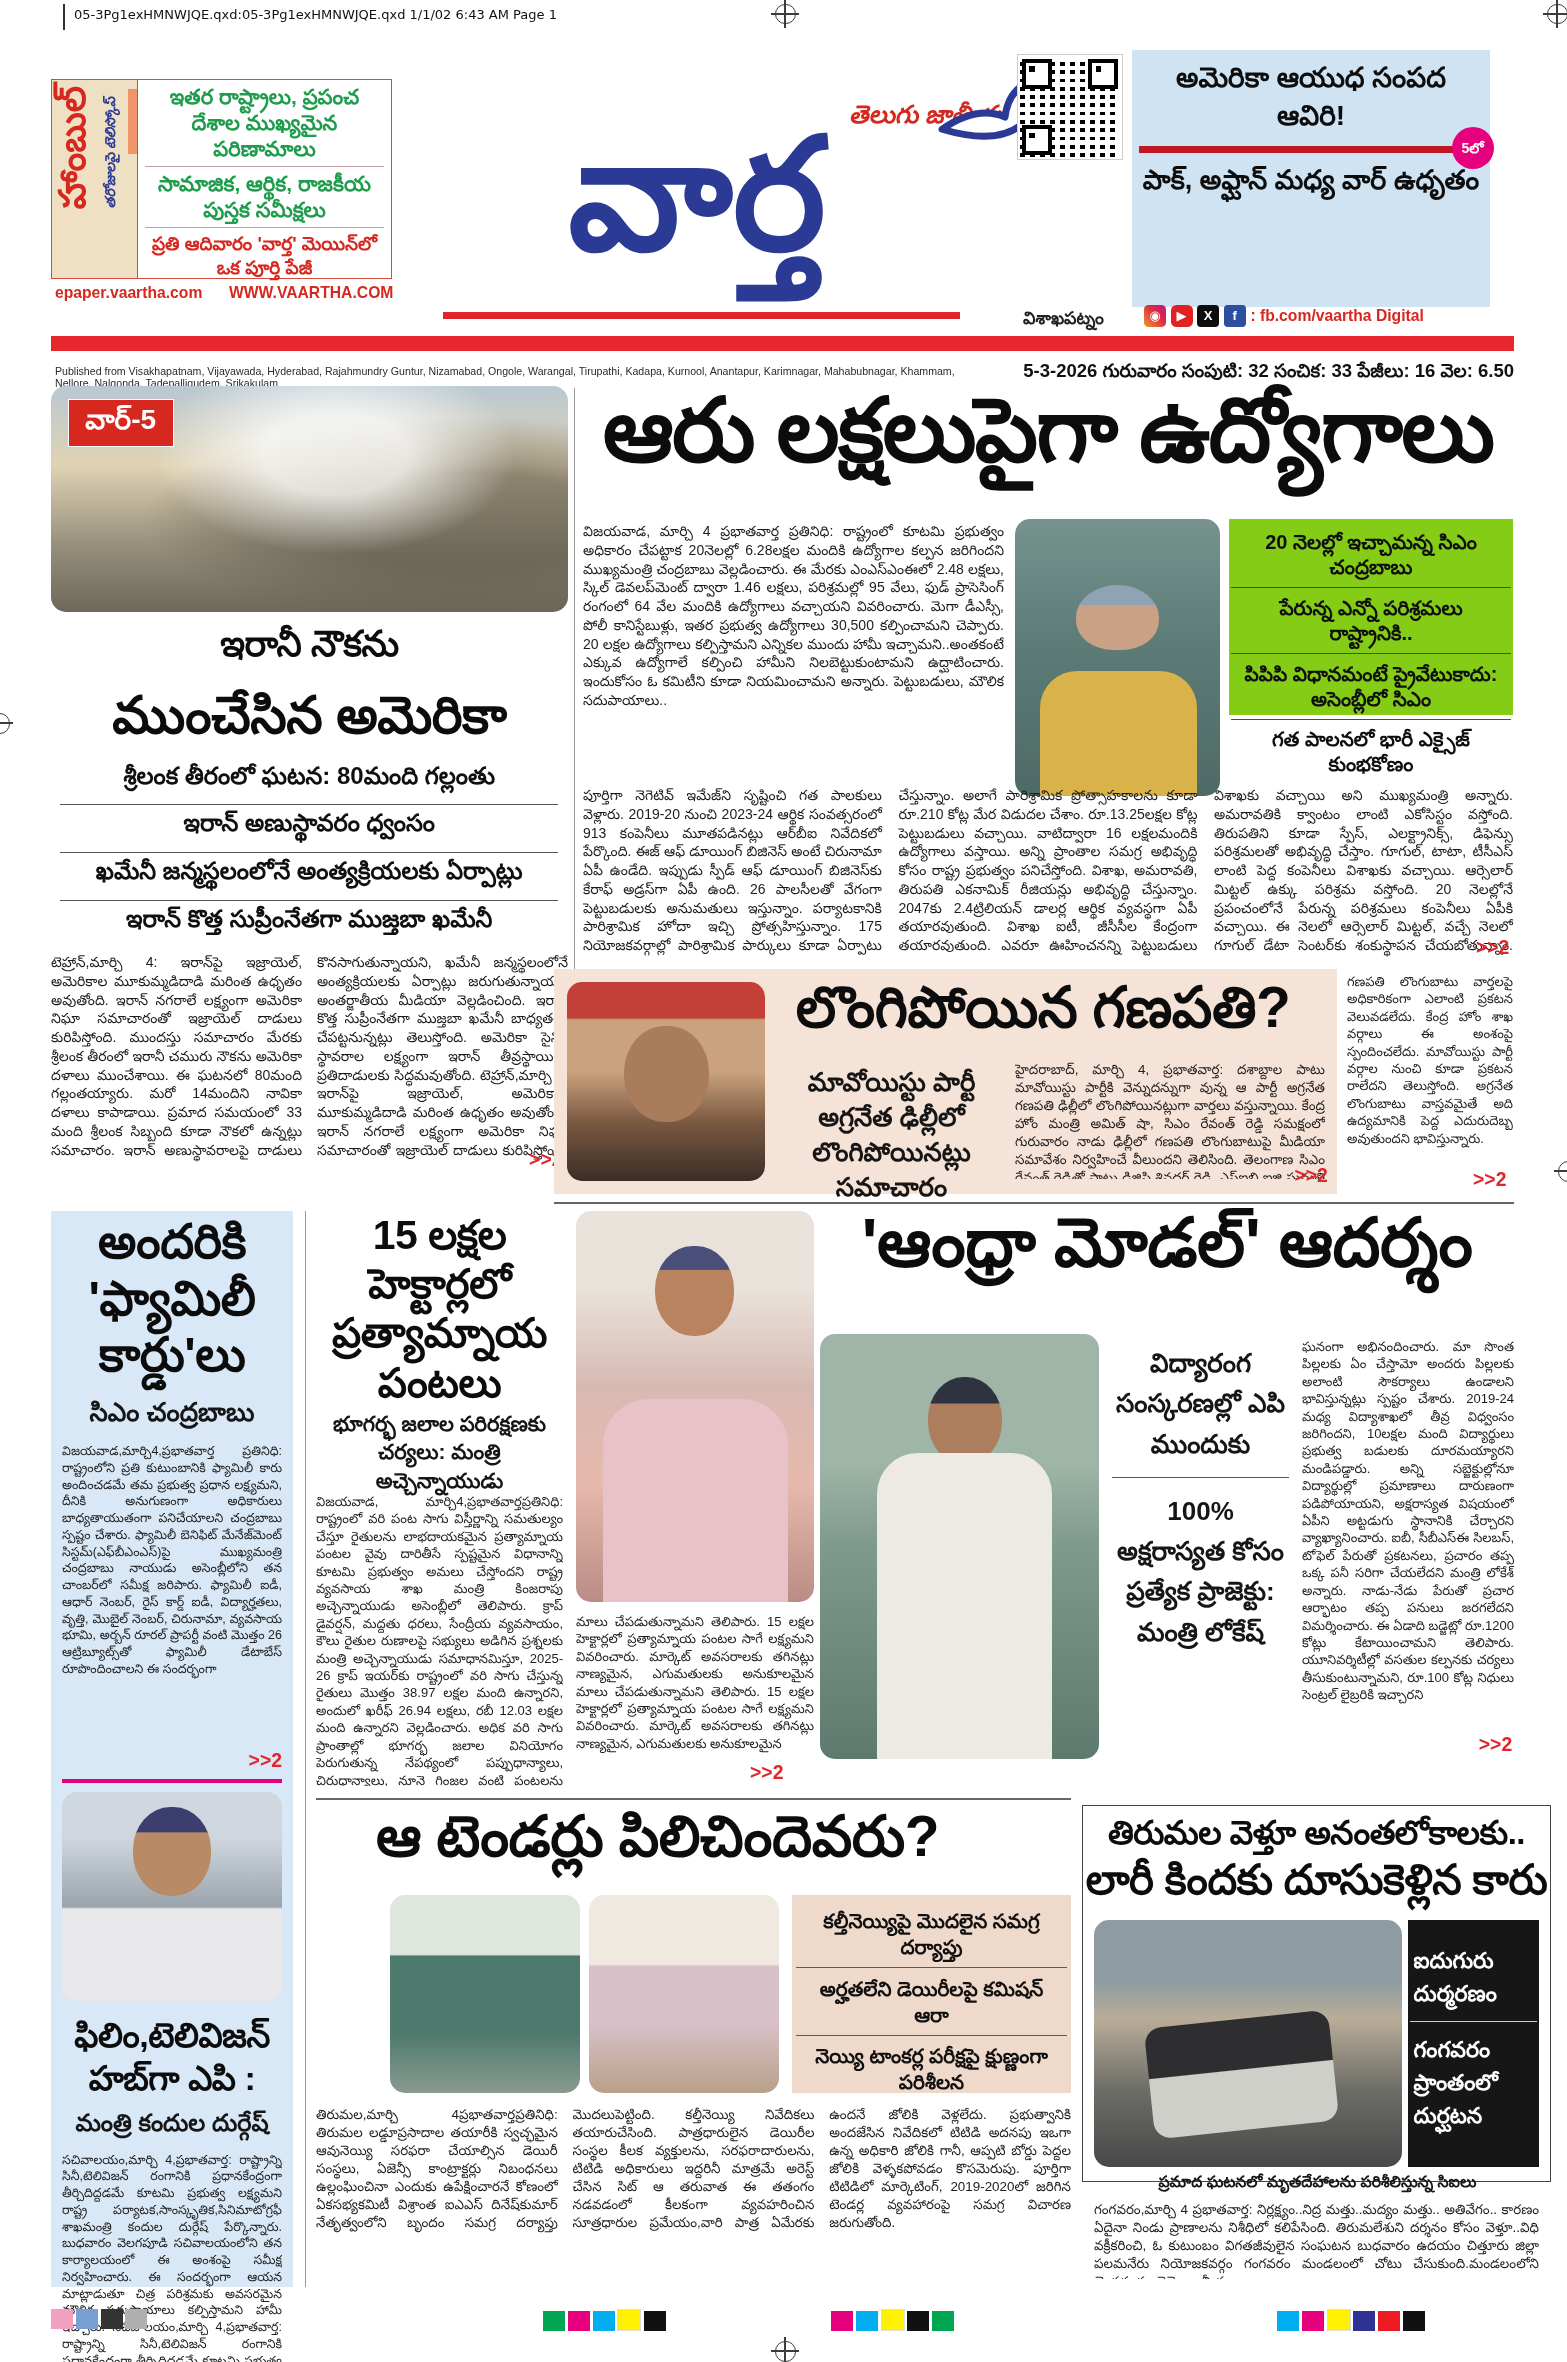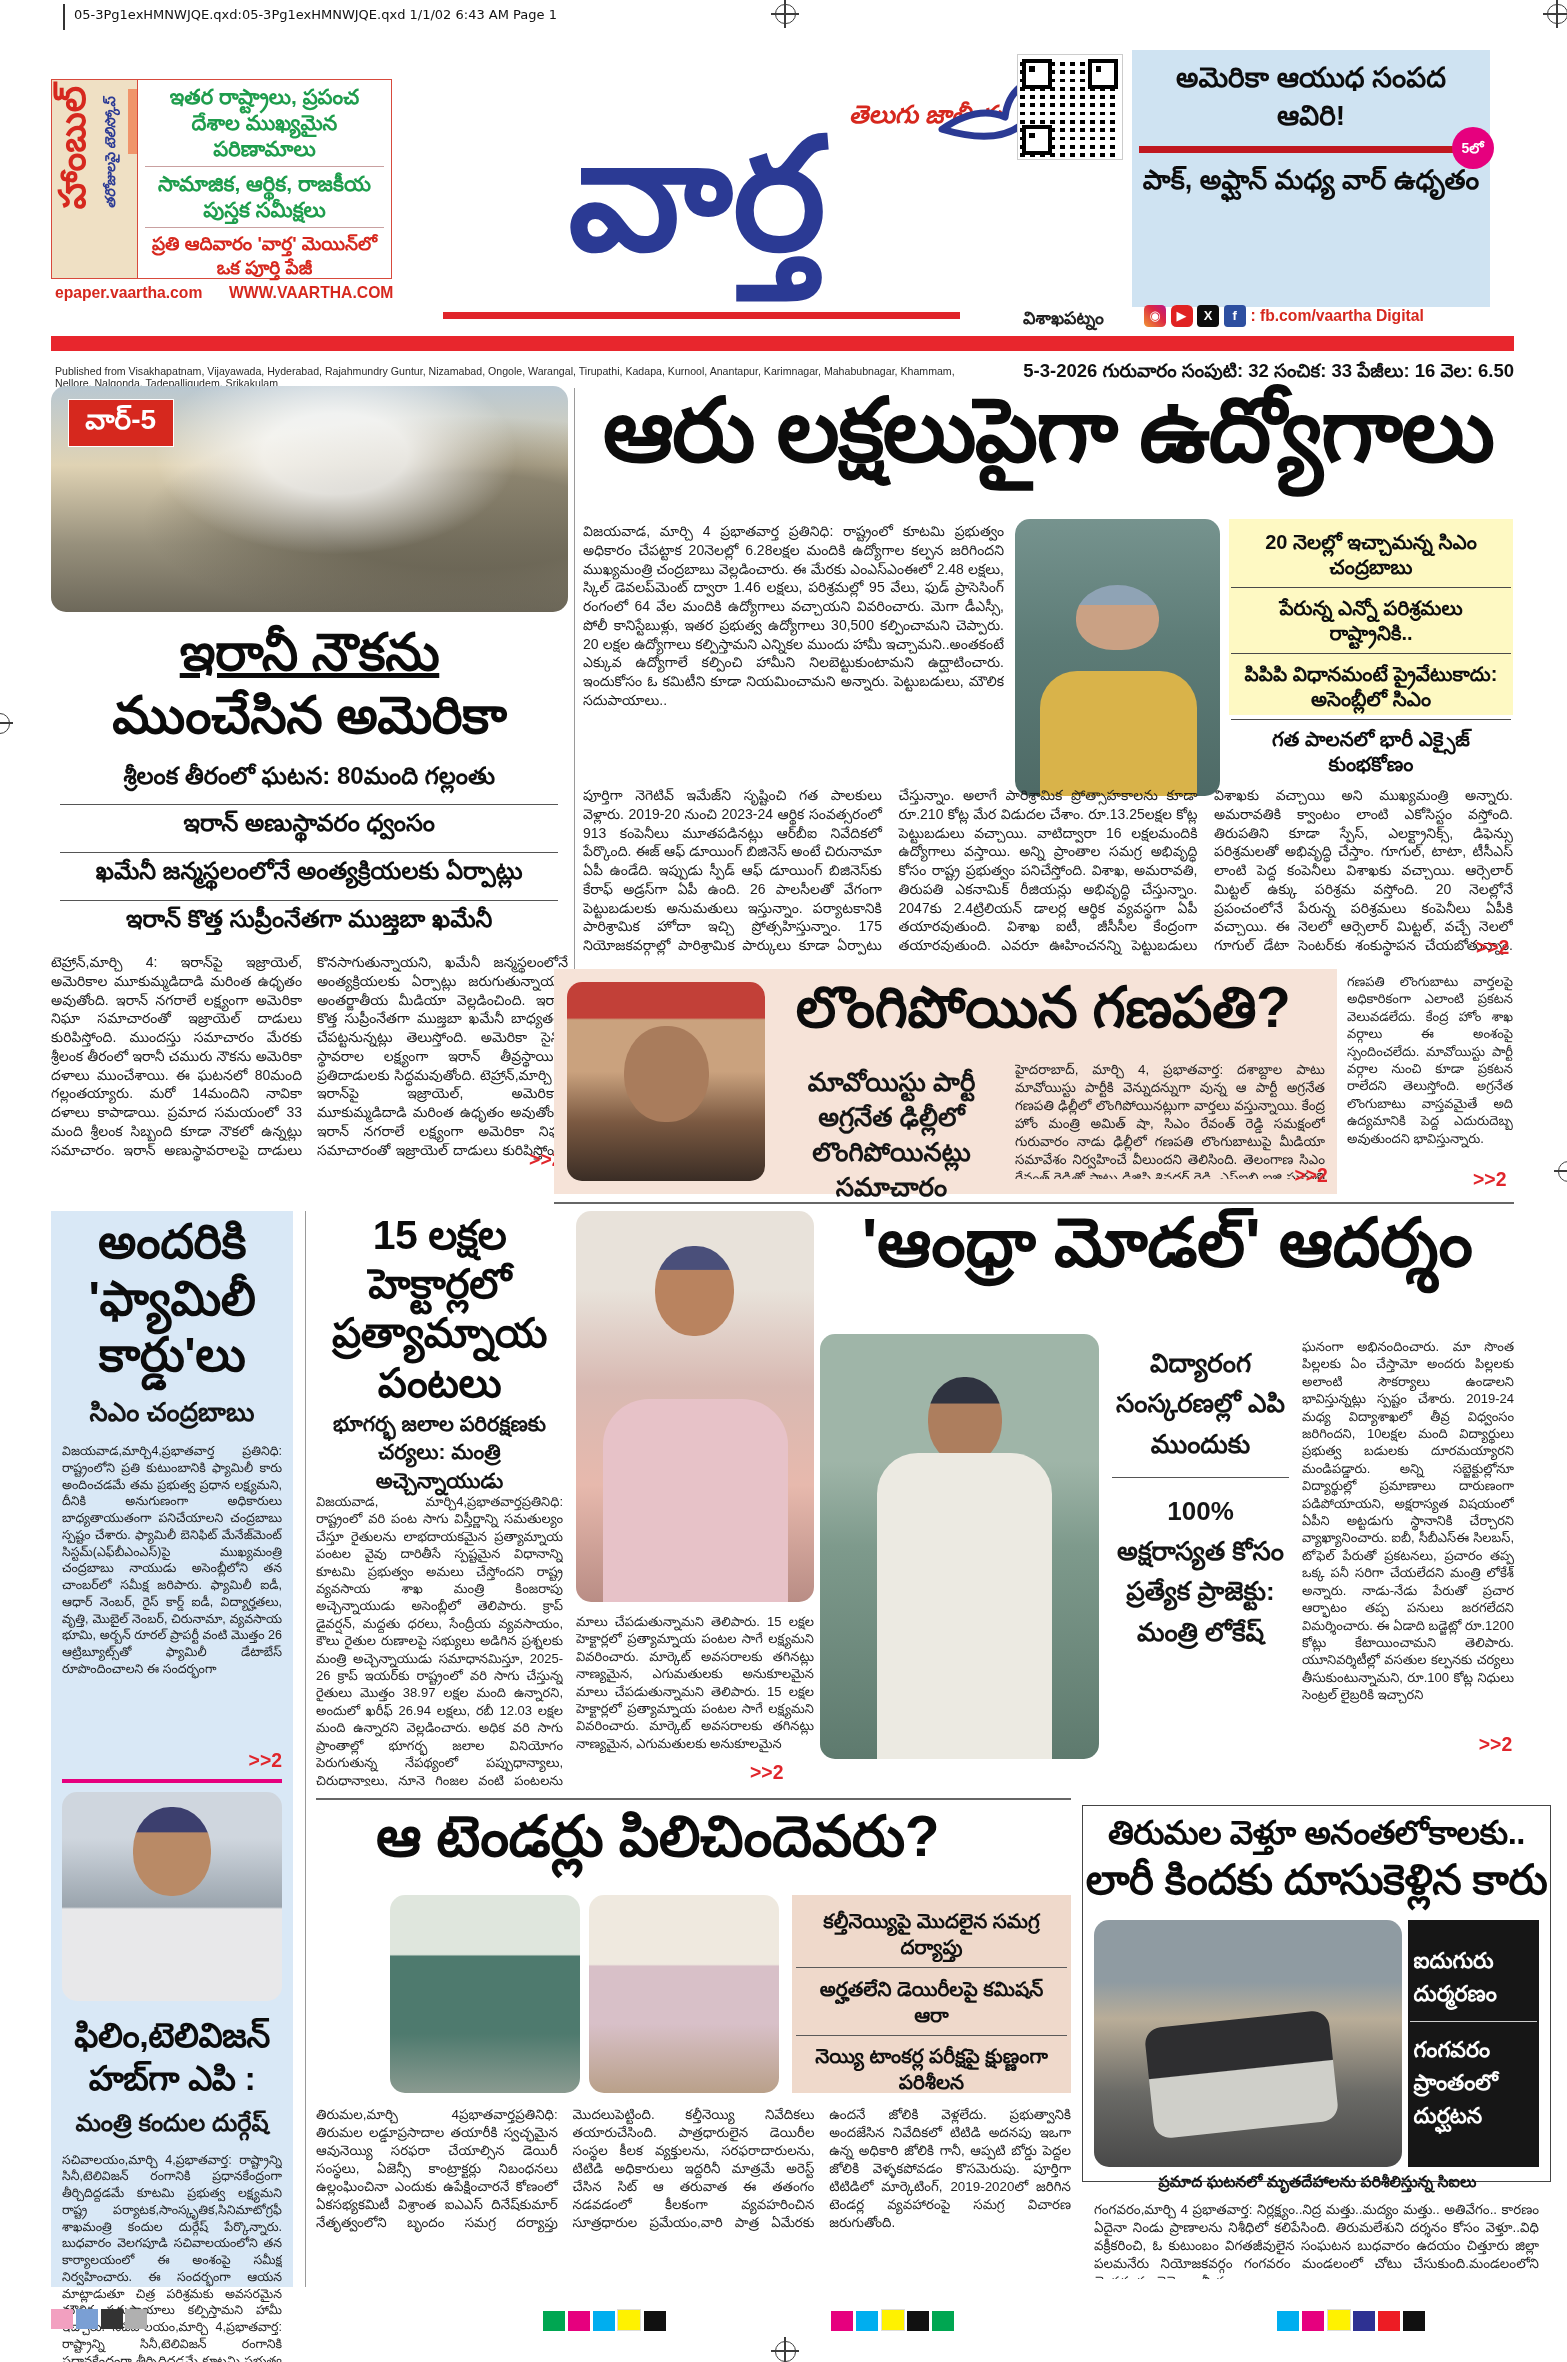--- a/index.html
+++ b/index.html
@@ -90,42 +90,42 @@
   <div class="abs" style="left:51px;top:336px;width:1463px;height:14.8px;background:#e8262d;"></div>
 
   <div class="abs" style="left:55px;top:365px;width:914px;font-size:10.6px;color:#2a2a2a;">Published from  Visakhapatnam, Vijayawada, Hyderabad,  Rajahmundry Guntur, Nizamabad, Ongole, Warangal, Tirupathi, Kadapa, Kurnool, Anantapur,  Karimnagar, Mahabubnagar, Khammam, Nellore, Nalgonda, Tadepalligudem, Srikakulam</div>
   <div class="abs tel" style="left:969px;top:360px;width:545px;font-size:18.5px;font-weight:bold;color:#111;text-align:right;">5-3-2026 గురువారం సంపుటి: 32 సంచిక: 33 పేజీలు: 16 వెల: 6.50</div>
 
   <div class="abs" style="left:51px;top:386px;width:517px;height:807px;">
     <div class="ph" style="position:absolute;left:0;top:0;width:517px;height:226px;background:linear-gradient(180deg,#b9c8d2 0%,#e0d3b4 35%,#97907c 70%,#6d685a 100%);">
       <div style="position:absolute;left:0;top:0;width:100%;height:100%;background:radial-gradient(ellipse at 55% 30%,rgba(255,255,255,0.75) 0 18%,transparent 45%),radial-gradient(ellipse at 80% 60%,rgba(90,85,70,0.6) 0 25%,transparent 55%);"></div>
       <div class="tel" style="position:absolute;left:16.6px;top:13px;background:#d6281e;color:#fff;font-size:28px;font-weight:900;padding:3.7px 16.6px;border:1.8px solid #fff;">వార్-5</div>
     </div>
-    <div class="hl tel" style="position:absolute;left:0;top:238px;width:517px;font-size:52px;text-decoration:underline;">ఇరానీ నౌకను</div>
+    <div class="hl tel" style="position:absolute;left:0;top:238px;width:517px;font-size:36px;">ఇరానీ నౌకను</div>
     <div class="hl tel" style="position:absolute;left:0;top:301px;width:517px;font-size:52px;">ముంచేసిన అమెరికా</div>
     <div style="position:absolute;left:9.2px;top:371px;width:498px;">
       <div class="sub-line tel" style="font-size:24px;">శ్రీలంక తీరంలో ఘటన: 80మంది గల్లంతు</div>
       <div class="sub-line tel" style="font-size:24px;">ఇరాన్ అణుస్థావరం ధ్వంసం</div>
       <div class="sub-line tel" style="font-size:24px;">ఖమేనీ జన్మస్థలంలోనే అంత్యక్రియలకు ఏర్పాట్లు</div>
       <div class="sub-line tel" style="font-size:24px;border-bottom:none;">ఇరాన్ కొత్త సుప్రీంనేతగా ముజ్తబా ఖమేనీ</div>
     </div>
     <div class="body-txt tel" style="position:absolute;left:0;top:567px;width:517px;height:218px;column-count:2;column-gap:14.8px;font-size:14px;">టెహ్రాన్,మార్చి 4: ఇరాన్‌పై ఇజ్రాయెల్, అమెరికాల మూకుమ్మడిదాడి మరింత ఉధృతం అవుతోంది. ఇరాన్ నగరాలే లక్ష్యంగా అమెరికా నిఘా సమాచారంతో ఇజ్రాయెల్ దాడులు కురిపిస్తోంది. ముందస్తు సమాచారం మేరకు శ్రీలంక తీరంలో ఇరానీ చమురు నౌకను అమెరికా దళాలు ముంచేశాయి. ఈ ఘటనలో 80మంది గల్లంతయ్యారు. మరో 14మందిని నావికా దళాలు కాపాడాయి. ప్రమాద సమయంలో 33 మంది శ్రీలంక సిబ్బంది కూడా నౌకలో ఉన్నట్లు సమాచారం. ఇరాన్ అణుస్థావరాలపై దాడులు కొనసాగుతున్నాయని, ఖమేనీ జన్మస్థలంలోనే అంత్యక్రియలకు ఏర్పాట్లు జరుగుతున్నాయని అంతర్జాతీయ మీడియా వెల్లడించింది. ఇరాన్ కొత్త సుప్రీంనేతగా ముజ్తబా ఖమేనీ బాధ్యతలు చేపట్టనున్నట్లు తెలుస్తోంది. అమెరికా సైనిక స్థావరాల లక్ష్యంగా ఇరాన్ తీవ్రస్థాయిలో ప్రతిదాడులకు సిద్ధమవుతోంది. టెహ్రాన్,మార్చి 4: ఇరాన్‌పై ఇజ్రాయెల్, అమెరికాల మూకుమ్మడిదాడి మరింత ఉధృతం అవుతోంది. ఇరాన్ నగరాలే లక్ష్యంగా అమెరికా నిఘా సమాచారంతో ఇజ్రాయెల్ దాడులు కురిపిస్తోంది. ముందస్తు సమాచారం మేరకు శ్రీలంక తీరంలో ఇరానీ చమురు నౌకను అమెరికా దళాలు ముంచేశాయి. ఈ ఘటనలో 80మంది గల్లంతయ్యారు. మరో 14మందిని నావికా దళాలు కాపాడాయి. ప్రమాద సమయంలో 33 మంది శ్రీలంక సిబ్బంది కూడా నౌకలో ఉన్నట్లు సమాచారం. ఇరాన్ అణుస్థావరాలపై దాడులు కొనసాగుతున్నాయని, ఖమేనీ జన్మస్థలంలోనే అంత్యక్రియలకు ఏర్పాట్లు జరుగుతున్నాయని అంతర్జాతీయ మీడియా వెల్లడించింది. ఇరాన్ కొత్త సుప్రీంనేతగా ముజ్తబా ఖమేనీ బాధ్యతలు చేపట్టనున్నట్లు తెలుస్తోంది. అమెరికా సైనిక స్థావరాల లక్ష్యంగా ఇరాన్ తీవ్రస్థాయిలో ప్రతిదాడులకు సిద్ధమవుతోంది.</div>
     <div class="more abs" style="right:5.5px;top:762px;">&gt;&gt;2</div>
   </div>
 
   <div class="abs vline" style="left:574px;top:388px;height:803px;"></div>
 
   <div class="abs" style="left:583px;top:382px;width:930px;height:591px;">
     <div class="hl tel" style="position:absolute;left:0;top:0;width:930px;font-size:89px;letter-spacing:-1.8px;">ఆరు లక్షలుపైగా ఉద్యోగాలు</div>
     <div class="body-txt tel" style="position:absolute;left:0;top:140px;width:421px;height:255px;">విజయవాడ, మార్చి 4 ప్రభాతవార్త ప్రతినిధి: రాష్ట్రంలో కూటమి ప్రభుత్వం అధికారం చేపట్టాక 20నెలల్లో 6.28లక్షల మందికి ఉద్యోగాల కల్పన జరిగిందని ముఖ్యమంత్రి చంద్రబాబు వెల్లడించారు. ఈ మేరకు ఎంఎస్ఎంఈలో 2.48 లక్షలు, స్కిల్ డెవలప్‌మెంట్ ద్వారా 1.46 లక్షలు, పరిశ్రమల్లో 95 వేలు, ఫుడ్ ప్రాసెసింగ్ రంగంలో 64 వేల మందికి ఉద్యోగాలు వచ్చాయని వివరించారు. మెగా డీఎస్సీ, పోలీ కానిస్టేబుళ్లు, ఇతర ప్రభుత్వ ఉద్యోగాలు 30,500 కల్పించామని చెప్పారు. 20 లక్షల ఉద్యోగాలు కల్పిస్తామని ఎన్నికల ముందు హామీ ఇచ్చామని..అంతకంటే ఎక్కువ ఉద్యోగాలే కల్పించి హామీని నిలబెట్టుకుంటామని ఉద్ఘాటించారు. ఇందుకోసం ఓ కమిటీని కూడా నియమించామని అన్నారు. పెట్టుబడులు, మౌలిక సదుపాయాలు..</div>
     <div class="ph" style="position:absolute;left:432px;top:137px;width:205px;height:277px;background:linear-gradient(180deg,#76938e 0%,#5d7c77 45%,#4e6a66 100%);">
       <div style="position:absolute;left:50%;top:24%;width:83px;height:65px;margin-left:-42px;border-radius:50% 50% 45% 45%;background:linear-gradient(180deg,#8fa3b5 0 30%,#caa184 31% 100%);"></div>
       <div style="position:absolute;left:50%;bottom:0;width:157px;height:125px;margin-left:-78px;border-radius:37px 37px 0 0;background:#d9b34a;"></div>
     </div>
-    <div style="position:absolute;left:646px;top:137px;width:284px;height:196px;background:#fef9c3;padding:3.7px 1.8px;box-sizing:border-box;">
+    <div style="position:absolute;left:646px;top:137px;width:284px;height:196px;background:#84cc16;padding:3.7px 1.8px;box-sizing:border-box;">
       <div class="teal-item tel">20 నెలల్లో ఇచ్చామన్న సిఎం చంద్రబాబు</div>
       <div class="teal-item tel">పేరున్న ఎన్నో పరిశ్రమలు రాష్ట్రానికి..</div>
       <div class="teal-item tel">పిపిపి విధానమంటే ప్రైవేటుకాదు: అసెంబ్లీలో సిఎం</div>
       <div class="teal-item tel">గత పాలనలో భారీ ఎక్సైజ్ కుంభకోణం</div>
     </div>
     <div class="body-txt tel" style="position:absolute;left:0;top:404px;width:930px;height:174px;column-count:3;column-gap:16.6px;">పూర్తిగా నెగెటివ్ ఇమేజ్‌ని సృష్టించి గత పాలకులు వెళ్లారు. 2019-20 నుంచి 2023-24 ఆర్థిక సంవత్సరంలో 913 కంపెనీలు మూతపడినట్లు ఆర్‌బీఐ నివేదికలో పేర్కొంది. ఈజ్ ఆఫ్ డూయింగ్ బిజినెస్ అంటే చిరునామా ఏపీ ఉండేది. ఇప్పుడు స్పీడ్ ఆఫ్ డూయింగ్ బిజినెస్‌కు కేరాఫ్ అడ్రస్‌గా ఏపీ ఉంది. 26 పాలసీలతో వేగంగా పెట్టుబడులకు అనుమతులు ఇస్తున్నాం. పర్యాటకానికి పారిశ్రామిక హోదా ఇచ్చి ప్రోత్సహిస్తున్నాం. 175 నియోజకవర్గాల్లో పారిశ్రామిక పార్కులు కూడా ఏర్పాటు చేస్తున్నాం. అలాగే పారిశ్రామిక ప్రోత్సాహకాలను కూడా రూ.210 కోట్ల మేర విడుదల చేశాం. రూ.13.25లక్షల కోట్ల పెట్టుబడులు వచ్చాయి. వాటిద్వారా 16 లక్షలమందికి ఉద్యోగాలు వస్తాయి. అన్ని ప్రాంతాల సమగ్ర అభివృద్ధి కోసం రాష్ట్ర ప్రభుత్వం పనిచేస్తోంది. విశాఖ, అమరావతి, తిరుపతి ఎకనామిక్ రీజియన్లు అభివృద్ధి చేస్తున్నాం. 2047కు 2.4ట్రిలియన్ డాలర్ల ఆర్థిక వ్యవస్థగా ఏపీ తయారవుతుంది. విశాఖ ఐటీ, జీసీసీల కేంద్రంగా తయారవుతుంది. ఎవరూ ఊహించనన్ని పెట్టుబడులు విశాఖకు వచ్చాయి అని ముఖ్యమంత్రి అన్నారు. అమరావతికి క్వాంటం లాంటి ఎకోసిస్టం వస్తోంది. తిరుపతిని కూడా స్పేస్, ఎలక్ట్రానిక్స్, డిఫెన్సు పరిశ్రమలతో అభివృద్ధి చేస్తాం. గూగుల్, టాటా, టీసీఎస్ లాంటి పెద్ద కంపెనీలు విశాఖకు వచ్చాయి. ఆర్సెలార్ మిట్టల్ ఉక్కు పరిశ్రమ వస్తోంది. 20 నెలల్లోనే ప్రపంచంలోనే పేరున్న పరిశ్రమలు కంపెనీలు ఏపీకి వచ్చాయి. ఈ నెలలో ఆర్సెలార్ మిట్టల్, వచ్చే నెలలో గూగుల్ డేటా సెంటర్‌కు శంకుస్థాపన చేయబోతున్నాం. ఏఎం గ్రీన్ ద్వారా గ్రీన్ అమ్మోనియా ఉత్పత్తికి కూడా శ్రీకారం చుట్టాం. ఎన్టీపీసీ ద్వారా 1.85 లక్షల కోట్లతో గ్రీన్ ఎనర్జీ తయారీ కోసం కూడా ప్లాంట్ ఏర్పాటు చేయబోతోంది. టాటా సంస్థ కూడా రూ.6 వేల కోట్ల పెట్టుబడులతో యూనిట్ ఏర్పాటు చేయబోతోంది. ఇలా ప్రముఖ సంస్థలన్నీ రాష్ట్రానికి పెట్టుబడులతో ముందుకు వచ్చాయి. భవిష్యత్తులో ఈ పెట్టుబడులను సుస్థిరం చేయడానికి పారిశ్రామిక ప్రోత్సాహకాల కోసం ఎస్క్రో ఖాతాను ఏర్పాటు</div>
     <div class="more" style="position:absolute;right:3.7px;top:554px;">&gt;&gt;2</div>
   </div>
 
   <div class="abs" style="left:554px;top:969px;width:783px;height:225px;background:#f6e3d8;">

